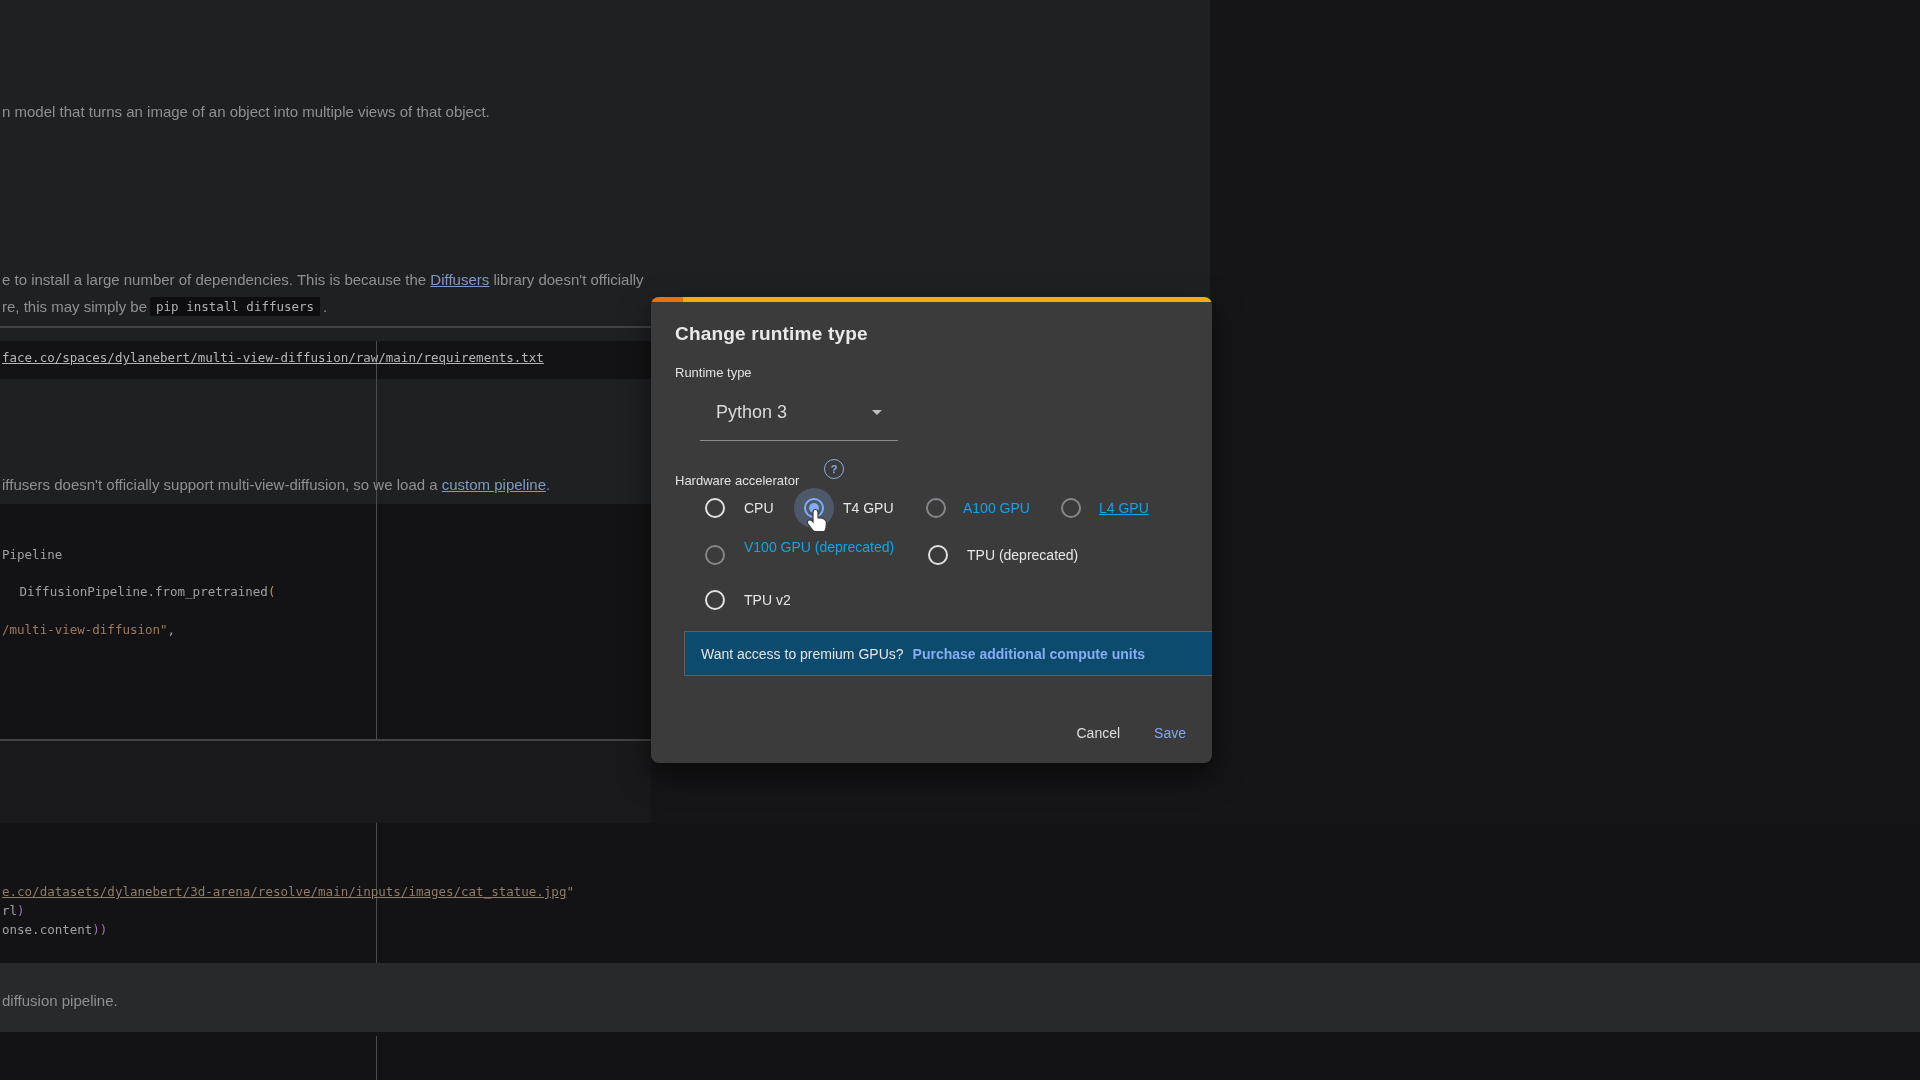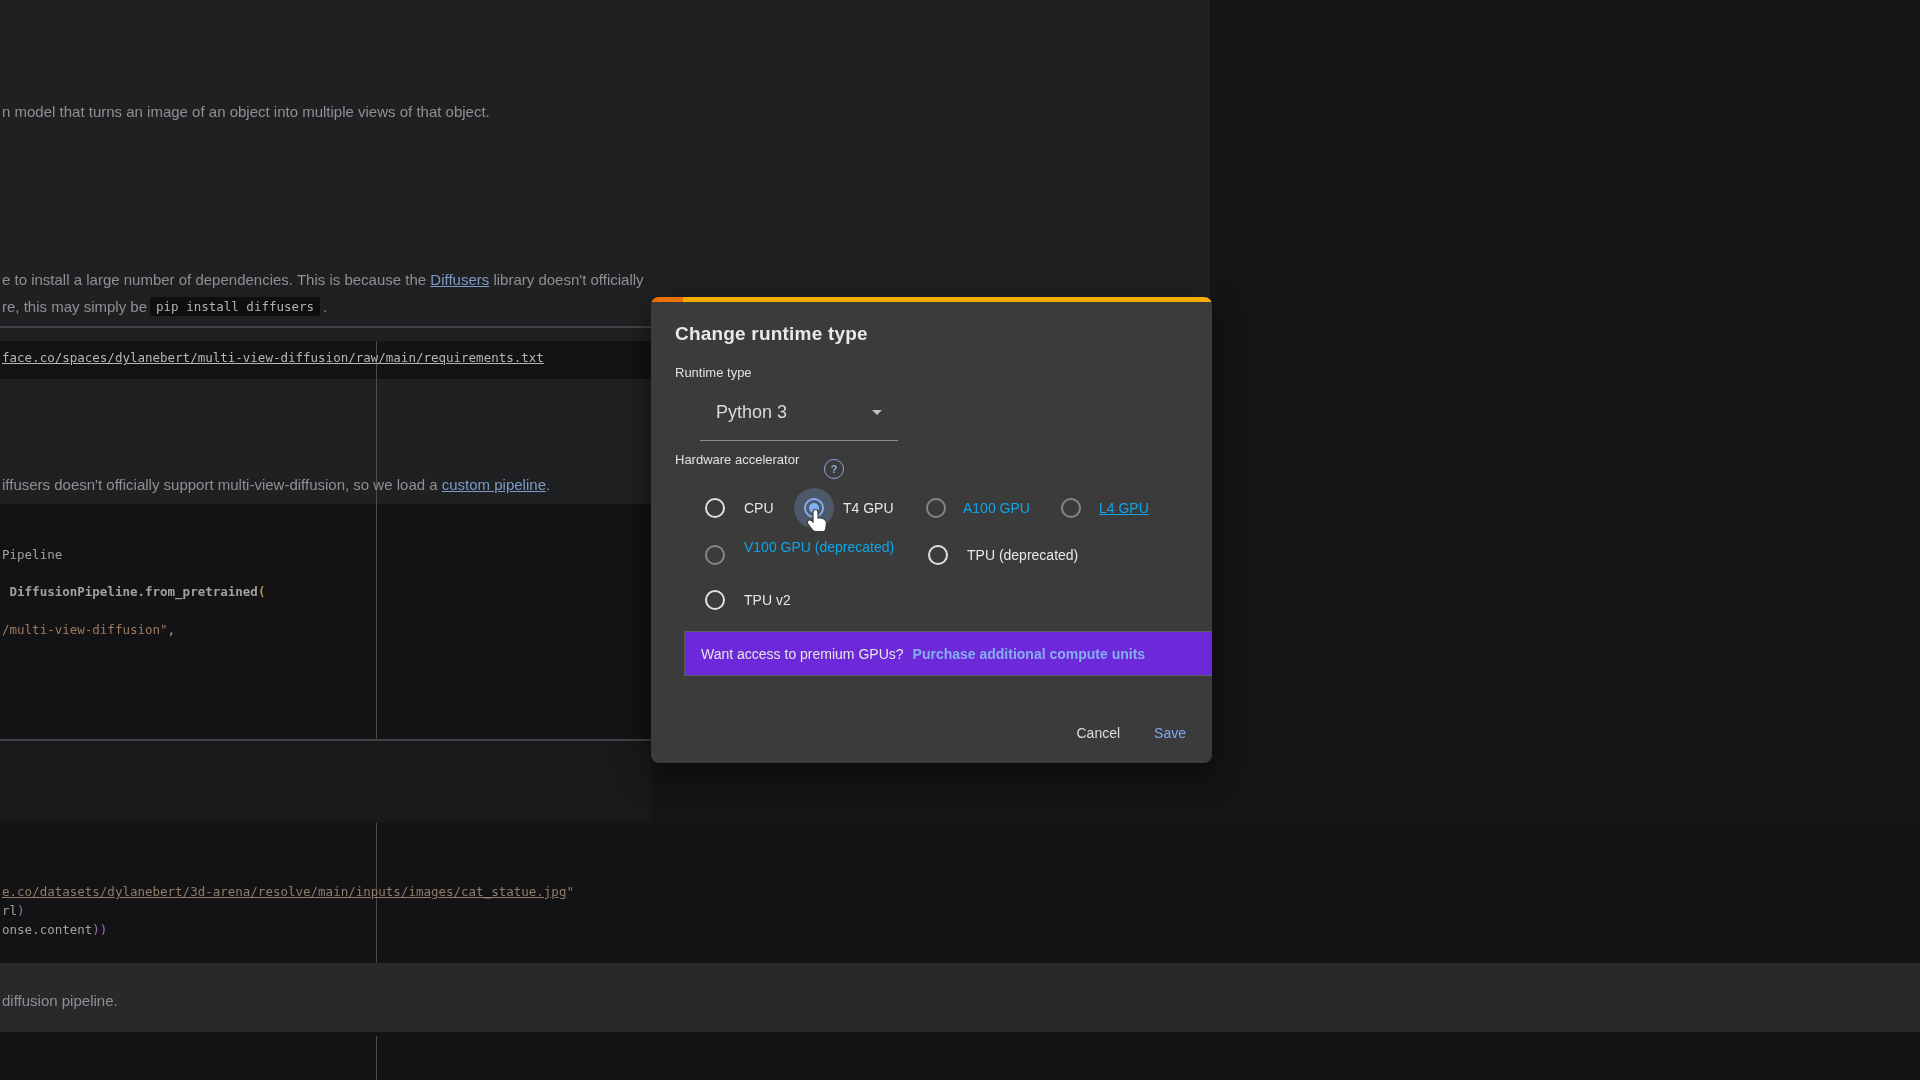--- a/index.html
+++ b/index.html
@@ -46,21 +46,21 @@
          border-top:5px solid #c0c1c3;}
   .help{left:173px;top:162px;width:18px;height:18px;border:1.5px solid #8fa9da;border-radius:50%;
         color:#8fa9da;font-size:11px;font-weight:700;display:flex;align-items:center;justify-content:center;}
   .radio{width:20px;height:20px;border-radius:50%;box-sizing:border-box;border:2px solid #dfe1e3;}
   .radio.disabled{border-color:#84878a;}
   .radio.selected{border-color:#82aef5;display:flex;align-items:center;justify-content:center;}
   .radio.selected::after{content:"";width:10px;height:10px;border-radius:50%;background:#82aef5;}
   .rlabel{font-size:14px;font-weight:500;color:#e6e7e8;white-space:nowrap;}
   .rlabel.disabled{color:#0ea5e9;}
   .halo{width:40px;height:40px;border-radius:50%;background:rgba(130,174,245,.25);}
-  .banner{left:33px;top:334px;width:564px;height:45px;background:#6d28d9;border:1px solid #5d5e60;
+  .banner{left:33px;top:334px;width:564px;height:45px;background:#0c4a6e;border:1px solid #5d5e60;
           box-sizing:border-box;display:flex;align-items:center;padding-left:16px;}
   .banner-text{color:#e4e5e6;font-size:14px;font-weight:500;}
   .banner-link{color:#85aef2;font-size:14px;font-weight:700;margin-left:9px;}
   .btn{font-size:14px;font-weight:500;padding:8px 10px;cursor:default;}
   .btn-cancel{color:#dcdddf;}
   .btn-save{color:#7fa9f0;}
   .btnrow{right:16px;top:420px;display:flex;gap:14px;}
   .cy{transform:translateY(-50%);}
 </style>
 </head>
@@ -91,21 +91,21 @@
       <span>re, this may simply be </span>
       <span class="codechip">pip install diffusers</span>
       <span>.</span>
     </div>
 
   <div class="abs mono" style="left:2px;top:350px;text-align:center;"><span class="reqlink">face.co/spaces/dylanebert/multi-view-diffusion/raw/main/requirements.txt</span></div>
 
   <div class="abs mdtext" style="left:2px;top:476px;text-align:right;"><span>iffusers doesn't officially support multi-view-diffusion, so we load a </span><span class="mdlink">custom pipeline</span><span>.</span></div>
 
   <div class="abs mono" style="left:2px;top:547px;">Pipeline</div>
-  <div class="abs mono" style="left:2px;top:584px;font-weight:bold;"><span> DiffusionPipeline.from_pretrained</span><span class="pgold">(</span></div>
+  <div class="abs mono" style="left:12px;top:584px;"><span> DiffusionPipeline.from_pretrained</span><span class="pgold">(</span></div>
   <div class="abs mono" style="left:2px;top:622px;"><span class="str">/multi-view-diffusion"</span><span>,</span></div>
 
   <div class="abs mono" style="left:2px;top:884px;"><span class="urlstr">e.co/datasets/dylanebert/3d-arena/resolve/main/inputs/images/cat_statue.jpg</span><span class="str">"</span></div>
   <div class="abs mono" style="left:2px;top:903px;"><span>rl</span><span class="ppurple">)</span></div>
   <div class="abs mono" style="left:2px;top:922px;"><span>onse.content</span><span class="ppurple">))</span></div>
 
   <div class="abs mdtext" style="left:2px;top:992px;">diffusion pipeline.</div>
 
   <div class="abs dialog">
     <div class="abs accentbar"></div>
@@ -113,21 +113,21 @@
     <div class="abs dlg-title">Change runtime type</div>
 
     <div class="abs dlg-label cy" style="left:24px;top:75px;">Runtime type</div>
 
     <div class="abs" style="left:49px;top:100px;width:198px;height:34px;">
       <span class="abs sel-value cy" style="left:16px;top:15px;">Python 3</span>
       <span class="abs caret" style="left:172px;top:13px;"></span>
     </div>
     <div class="abs sel-underline"></div>
 
-    <div class="abs dlg-label cy" style="left:24px;top:162px;">Hardware accelerator</div>
+    <div class="abs dlg-label cy" style="left:24px;top:183px;">Hardware accelerator</div>
     <div class="abs help">?</div>
 
     <div class="abs radio cy" style="left:54px;top:211px;"></div>
     <div class="abs rlabel cy" style="left:93px;top:211px;">CPU</div>
 
     <div class="abs halo cy" style="left:143px;top:211px;"></div>
     <div class="abs radio selected cy" style="left:153px;top:211px;"></div>
     <div class="abs rlabel cy" style="left:192px;top:211px;">T4 GPU</div>
 
     <div class="abs radio disabled cy" style="left:275px;top:211px;"></div>

